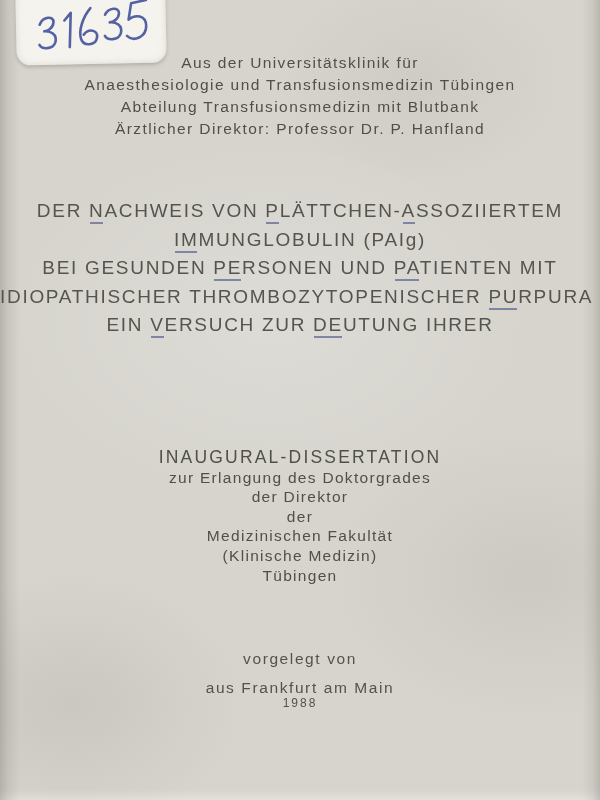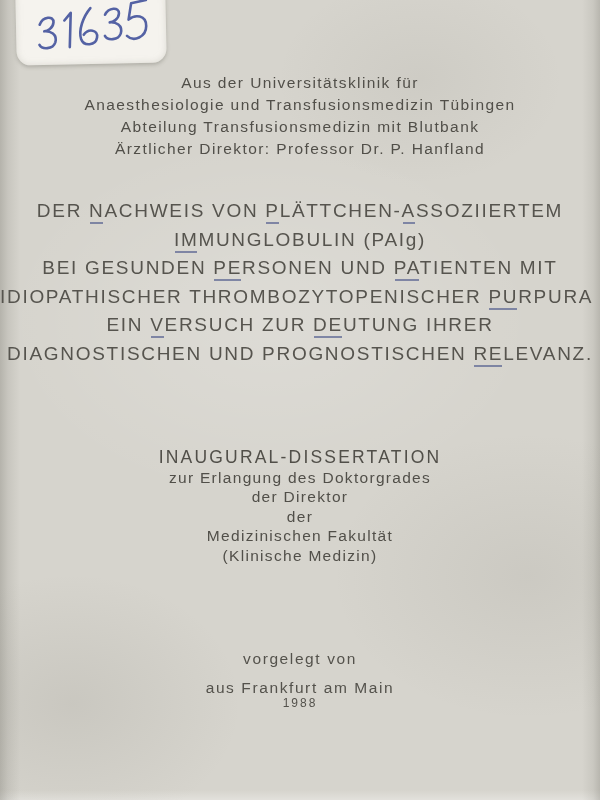--- a/index.html
+++ b/index.html
@@ -25,21 +25,21 @@
   .sticker{
     position:absolute; left:16px; top:-10px; width:150px; height:74px;
     background:#f5f3ee;
     border-radius:3px 3px 14px 14px;
     transform:rotate(-1.2deg);
     box-shadow:0 2px 4px rgba(90,88,78,0.30), inset 0 0 6px rgba(200,198,190,0.6);
   }
   .sticker svg{position:absolute;left:16px;top:10px;}
   
   .block{position:absolute;left:0;width:600px;text-align:center;white-space:nowrap;}
-  .header-block{top:72px;font-size:15.5px;line-height:22px;letter-spacing:1.4px;color:#514f49;}
+  .header-block{top:52px;font-size:15.5px;line-height:22px;letter-spacing:1.4px;color:#514f49;}
   .title-block{top:189px;font-size:19px;line-height:28.6px;letter-spacing:1.7px;color:#56544e;margin-top:8px;}
   .diss-block{top:448px;font-size:15.5px;line-height:19.6px;letter-spacing:1.3px;color:#514f49;}
   .diss-caps{font-size:17.5px;letter-spacing:2.2px;}
   .submit-block{top:650px;font-size:15.5px;letter-spacing:1.6px;}
   .name-block{top:677px;font-size:15.5px;line-height:22px;letter-spacing:1.6px;}
   .name-caps{font-size:18px;letter-spacing:2.4px;}
   .year-block{top:696px;font-size:12px;letter-spacing:2px;}
   .u{
     box-shadow:0 3px 0 -1px rgba(104,113,152,0.80);
     padding-bottom:1px;
@@ -73,30 +73,30 @@
     <div>Abteilung Transfusionsmedizin mit Blutbank</div>
     <div>Ärztlicher Direktor: Professor Dr. P. Hanfland</div>
   </div>
 
   <div class="block title-block">
       <div><span>DER </span><span class="u">N</span><span>ACHWEIS VON </span><span class="u">P</span><span>LÄTTCHEN-</span><span class="u">A</span><span>SSOZIIERTEM</span></div>
       <div><span class="u">IM</span><span>MUNGLOBULIN (PAIg)</span></div>
       <div><span>BEI GESUNDEN </span><span class="u">PE</span><span>RSONEN UND </span><span class="u">PA</span><span>TIENTEN MIT</span></div>
       <div><span>IDIOPATHISCHER THROMBOZYTOPENISCHER </span><span class="u">PU</span><span>RPURA (ITP).</span></div>
       <div><span>EIN </span><span class="u">V</span><span>ERSUCH ZUR </span><span class="u">DE</span><span>UTUNG IHRER</span></div>
-      <div><span>DIAGNOSTISCHEN UND PROGNOSTISCHEN </span><span class="u">RE</span><span>LEVANZ.</span></div>
     </div>
 
   <div class="block diss-block">
     <div class="diss-caps">INAUGURAL-DISSERTATION</div>
     <div>zur Erlangung des Doktorgrades</div>
     <div>der Direktor</div>
     <div>der</div>
     <div>Medizinischen Fakultät</div>
     <div>(Klinische Medizin)</div>
+    <div>Tübingen</div>
   </div>
 
   <div class="block submit-block">vorgelegt von</div>
 
   <div class="block name-block">
     <div>aus Frankfurt am Main</div>
   </div>
 
   <div class="block year-block">1988</div>
 

